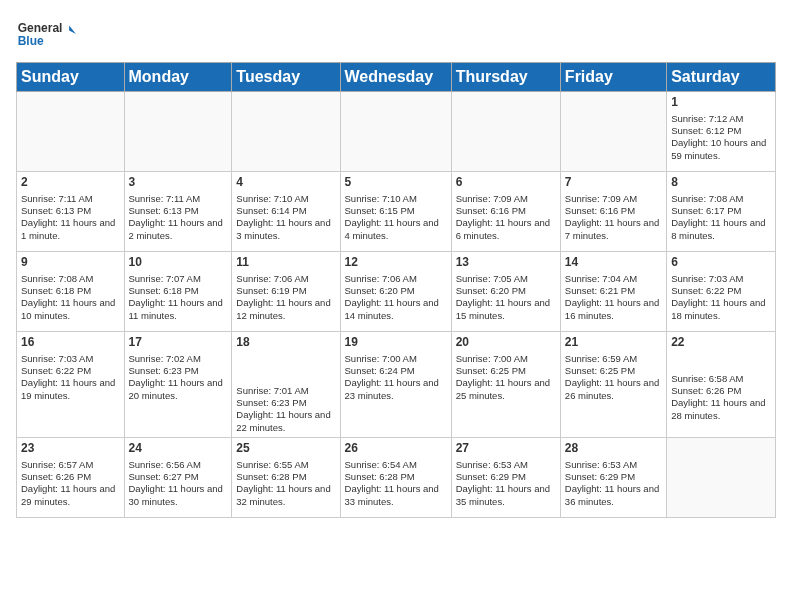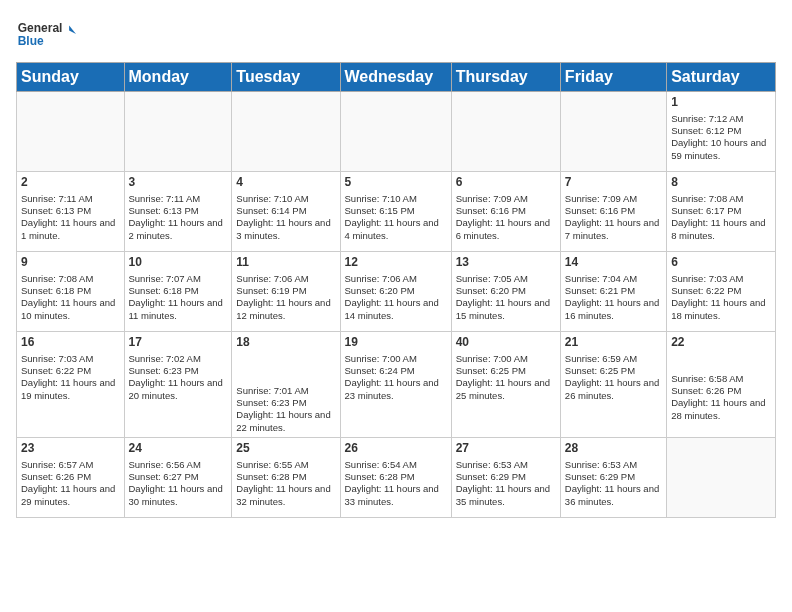--- a/index.html
+++ b/index.html
@@ -227,21 +227,21 @@
 Sunset: 6:23 PM
 Daylight: 11 hours and 22 minutes.</div>
           </td>
           <td>
             <span class="day-num">19</span>
             <div class="day-info" style="white-space: pre-line;">Sunrise: 7:00 AM
 Sunset: 6:24 PM
 Daylight: 11 hours and 23 minutes.</div>
           </td>
           <td>
-            <span class="day-num">40</span>
+            <span class="day-num">20</span>
             <div class="day-info" style="white-space: pre-line;">Sunrise: 7:00 AM
 Sunset: 6:25 PM
 Daylight: 11 hours and 25 minutes.</div>
           </td>
           <td>
             <span class="day-num">21</span>
             <div class="day-info" style="white-space: pre-line;">Sunrise: 6:59 AM
 Sunset: 6:25 PM
 Daylight: 11 hours and 26 minutes.</div>
           </td>

